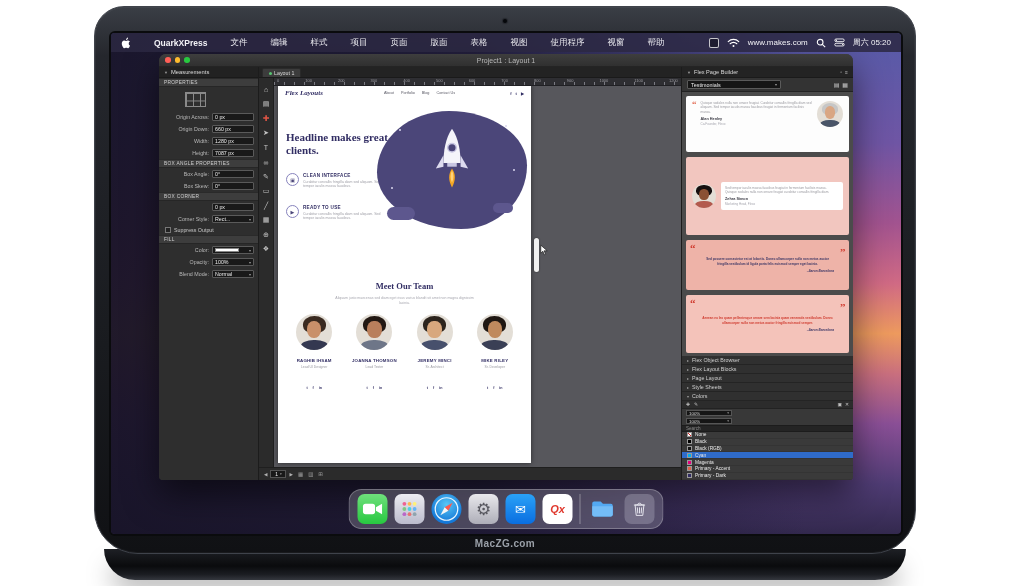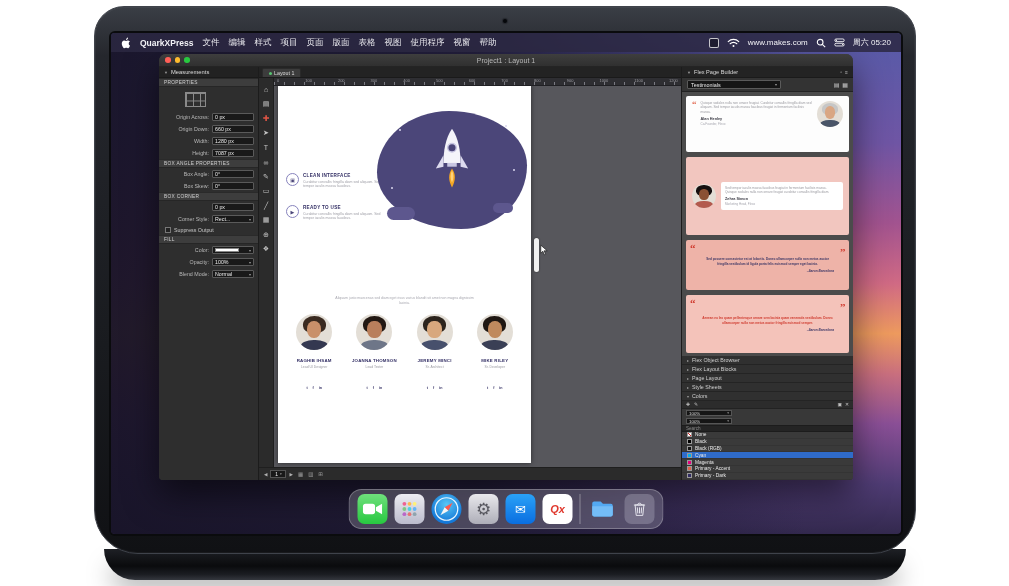--- a/index.html
+++ b/index.html
@@ -22,21 +22,21 @@
 
   
   .screen{position:absolute;left:16px;top:26px;width:790px;height:501px;background:#000;
     border-radius:4px;overflow:hidden;box-shadow:0 0 0 2px #0a0b0d}
   .wallpaper{position:absolute;inset:0;background:
     linear-gradient(90deg,rgba(24,20,40,.96) 0%,rgba(28,24,48,.88) 46%,rgba(34,28,58,.34) 74%,rgba(40,30,62,0) 88%),
     linear-gradient(180deg,#565ba8 0%,#6f55a4 22%,#a2538f 38%,#d06a84 50%,#ed9a5e 60%,#c96f7e 68%,#8a4f96 78%,#4f3c74 90%,#33294e 100%)}
 
   
   .menubar{position:absolute;left:0;top:0;right:0;height:19px;
-    background:rgba(44,40,66,.85);display:flex;align-items:center;gap:9px;
+    background:rgba(44,40,66,.85);display:flex;align-items:center;gap:23px;
     padding:0 10px;color:#f2f2f6;font-size:8.5px;z-index:5}
   .menubar .appname{font-weight:bold}
   .mitem{opacity:.95;white-space:nowrap}
   .mright{margin-left:auto;display:flex;align-items:center;gap:8px;font-size:8px}
   .inputbadge{width:10px;height:10px;border:1px solid rgba(255,255,255,.75);border-radius:2px;background:rgba(0,0,0,.35)}
   .micon{display:block}
 
   
   .window{position:absolute;left:48px;top:21px;width:694px;height:426px;background:#353535;
     border-radius:7px 7px 4px 4px;box-shadow:0 14px 34px rgba(0,0,0,.55);z-index:3;overflow:hidden}
@@ -361,21 +361,36 @@
             <span>600</span>
             <span>700</span>
             <span>800</span>
             <span>900</span>
             <span>1000</span>
             <span>1100</span>
             <span>1200</span>
         </div>
 
         <div class="page">
-
+          <div class="site-header">
+            <span class="slogo">Flex Layouts</span>
+            <span class="snav">
+              <span>About</span>
+              <span>Portfolio</span>
+              <span>Blog</span>
+              <span>Contact Us</span>
+            </span>
+            <span class="ssoc">
+              <span>f</span>
+              <span>t</span>
+              <span>▶</span>
+            </span>
+          </div>
+
+          <div class="headline">Headline makes great clients.</div>
 
           <div class="feature f1">
             <span class="ficon">▣</span>
             <div>
                 <div class="ftitle">CLEAN INTERFACE</div>
                 <p class="fdesc">Curabitur convallis fringilla diam sed aliquam. Sed tempor iaculis massa faucibus.</p>
               </div>
           </div>
           <div class="feature f2">
             <span class="ficon">▶</span>
@@ -396,20 +411,21 @@
               <path d="M20 2 C27 12 29 26 29 38 L11 38 C11 26 13 12 20 2Z" fill="#f4f4fa"></path>
               <circle cx="20" cy="22" r="4.5" fill="#4b4679" stroke="#c8c6e2" stroke-width="1.5"></circle>
               <path d="M11 30 L3 44 L11 42 Z" fill="#dddbef"></path>
               <path d="M29 30 L37 44 L29 42 Z" fill="#dddbef"></path>
               <rect x="15" y="38" width="10" height="4" fill="#c8c6e2"></rect>
               <path d="M20 44 C24 50 24 56 20 64 C16 56 16 50 20 44Z" fill="#f5a623"></path>
               <path d="M20 46 C22 50 22 54 20 59 C18 54 18 50 20 46Z" fill="#ffd27a"></path>
             </svg>
           </div>
 
+          <div class="tt">Meet Our Team</div>
           <p class="tintro">Aliquam justo maecenas sed diam eget risus varius blandit sit amet non magna dignissim lacinia.</p>
 
           <div class="tgrid">
             <div class="member">
               <div class="avatar av36" style="--skin: #c9906a; --hair: #3a2a20; --shirt: #343850;">
                   <i class="hair"></i>
                   <i class="face"></i>
                   <i class="torso"></i>
                 </div>
               <div class="mname">RAGHIB IHSAM</div>
@@ -662,13 +678,14 @@
         <svg width="24" height="24" viewBox="0 0 30 30" fill="none" stroke="#e8e8f0" stroke-width="1.2">
             <path d="M9.5 10h11l-1.4 13h-8.2z"></path>
             <path d="M8 10h14"></path>
             <path d="M12.5 10c0-3 5-3 5 0"></path>
             <path d="M12.3 13l.6 7.5M15 13v7.5M17.7 13l-.6 7.5"></path>
           </svg>
       </div>
     </div>
   </div>
 
+  <div class="bezel-brand">MacZG.com</div>
 </div>
 
 </body></html>

